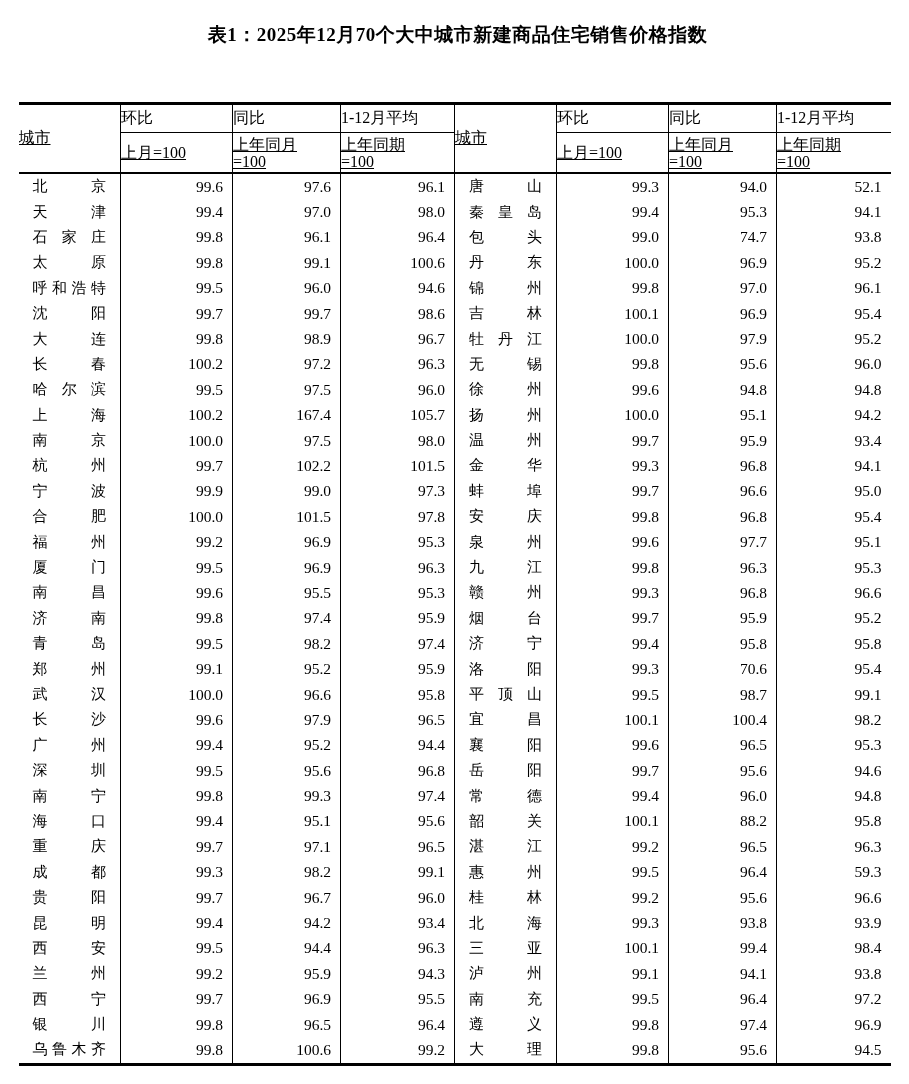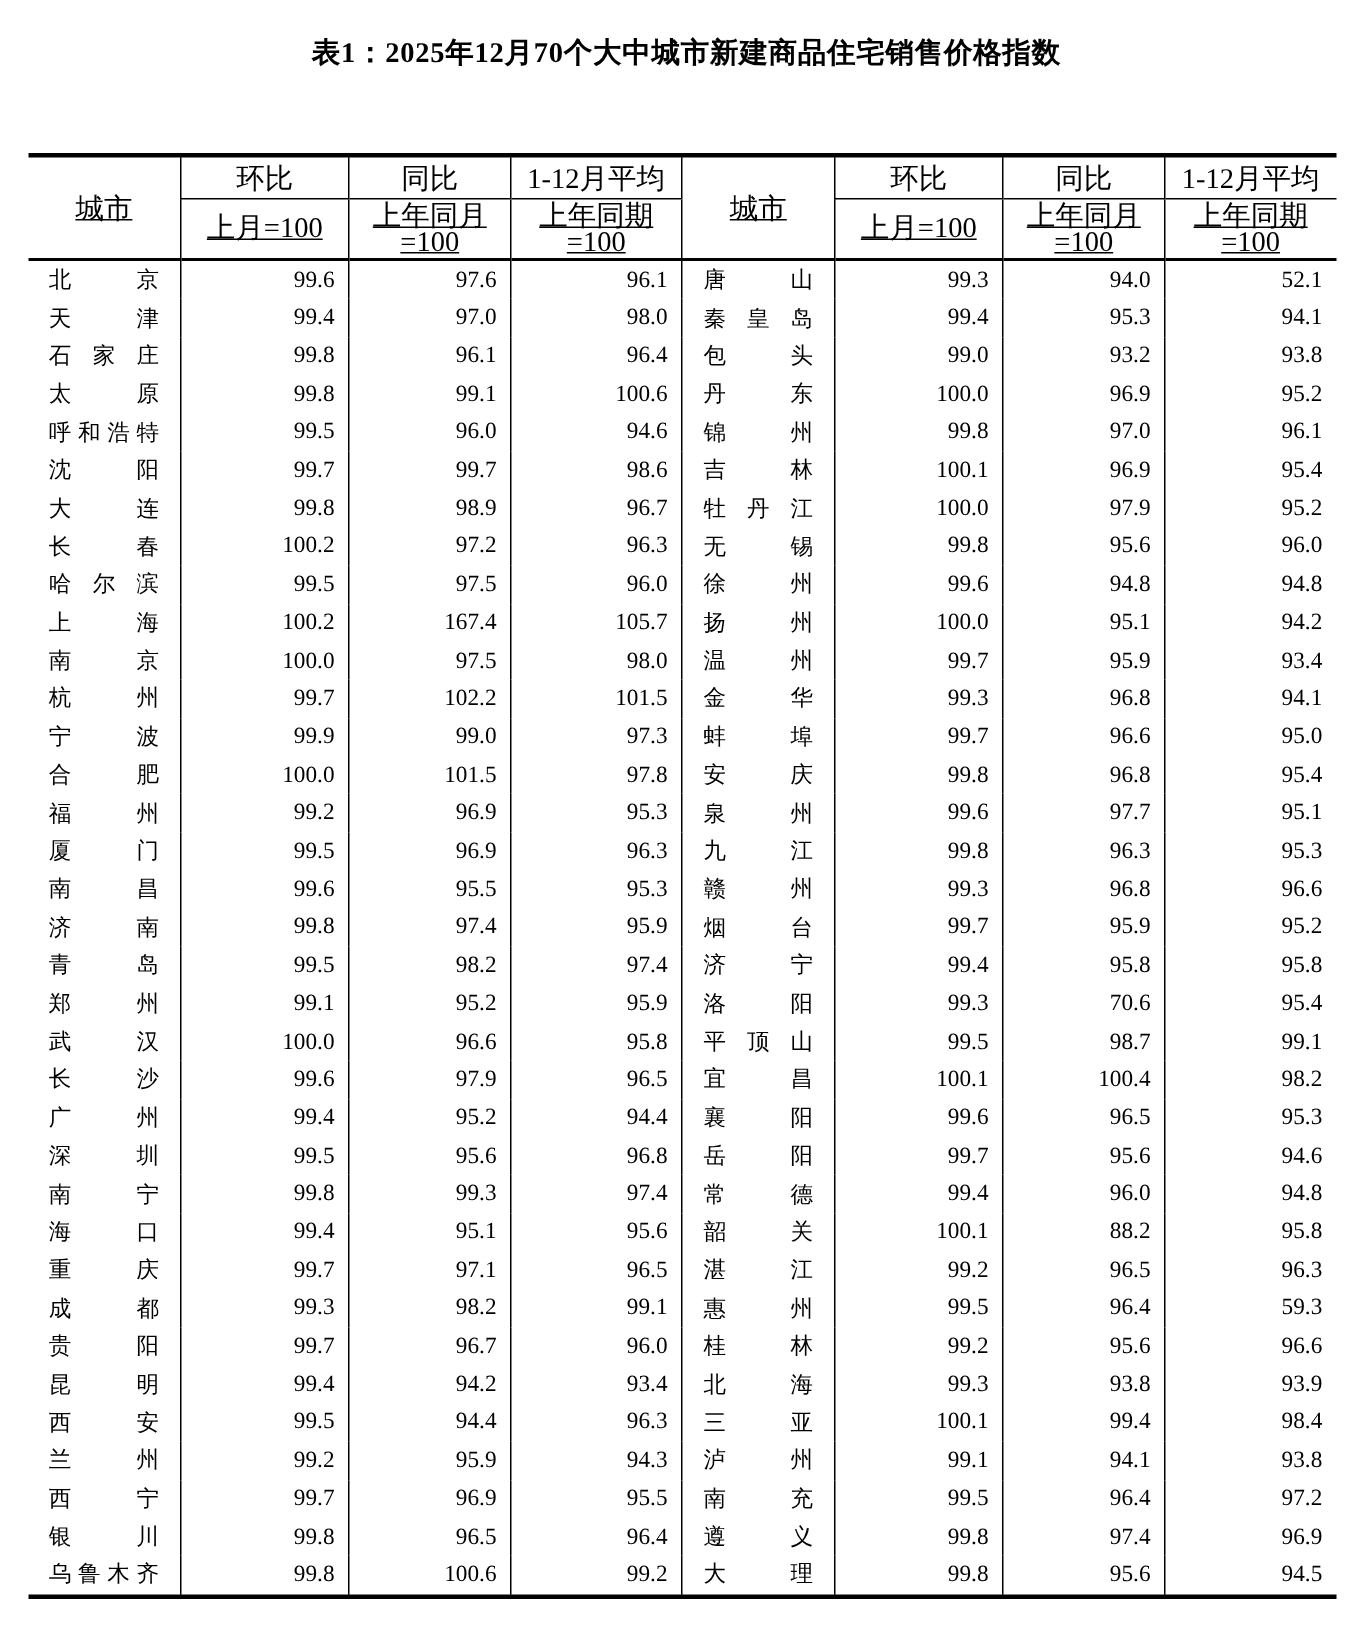--- a/index.html
+++ b/index.html
@@ -31,22 +31,22 @@
   }
   th, td {
     border-left: 1px solid #000;
     font-weight: normal;
     overflow: hidden;
   }
   .first-col {
     border-left: none;
   }
   thead th {
-    font-size: 19px;
-    text-align: center;
+    font-size: 16px;
+    text-align: left;
     vertical-align: middle;
     padding: 0;
   }
   thead tr.group-row th {
     height: 27px;
   }
   thead tr.base-row th {
     height: 39px;
   }
   th.group-head {
@@ -140,21 +140,21 @@
     <td class="num">95.3</td>
     <td class="num">94.1</td>
   </tr>
       <tr>
     <td class="city first-col">石家庄</td>
     <td class="num">99.8</td>
     <td class="num">96.1</td>
     <td class="num">96.4</td>
     <td class="city">包头</td>
     <td class="num">99.0</td>
-    <td class="num">93.2</td>
+    <td class="num">74.7</td>
     <td class="num">93.8</td>
   </tr>
       <tr>
     <td class="city first-col">太原</td>
     <td class="num">99.8</td>
     <td class="num">99.1</td>
     <td class="num">100.6</td>
     <td class="city">丹东</td>
     <td class="num">100.0</td>
     <td class="num">96.9</td>

